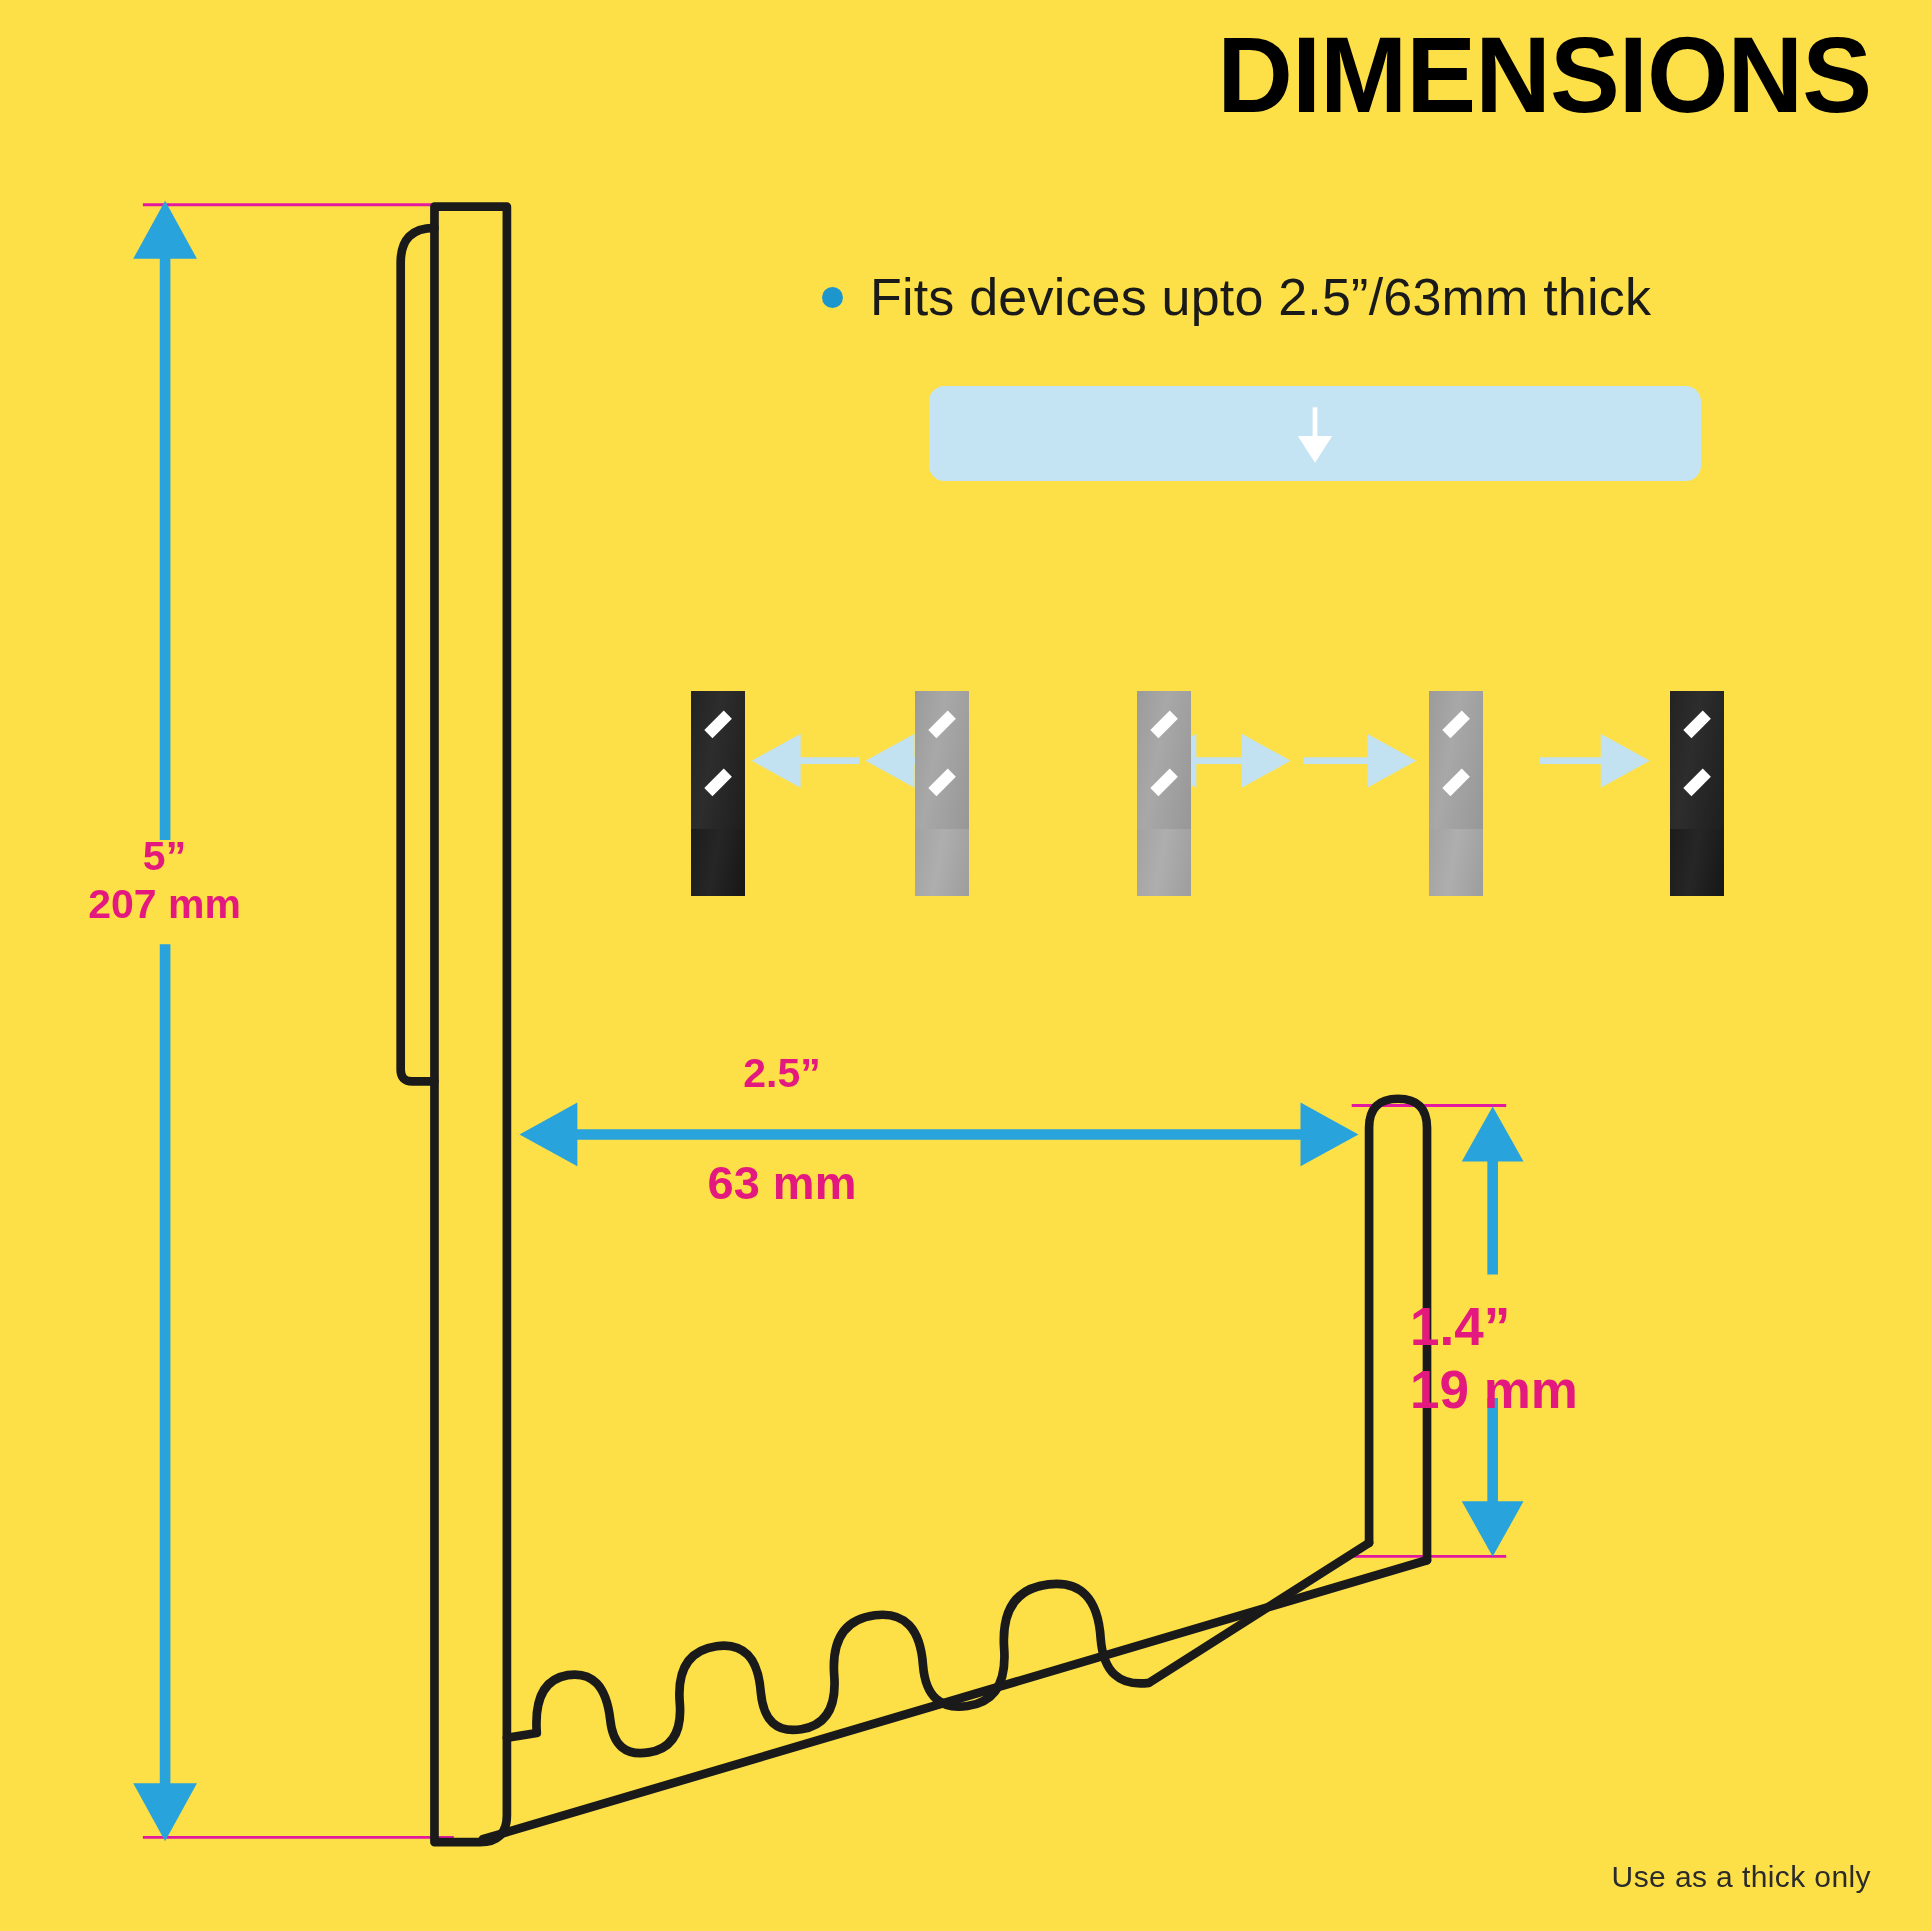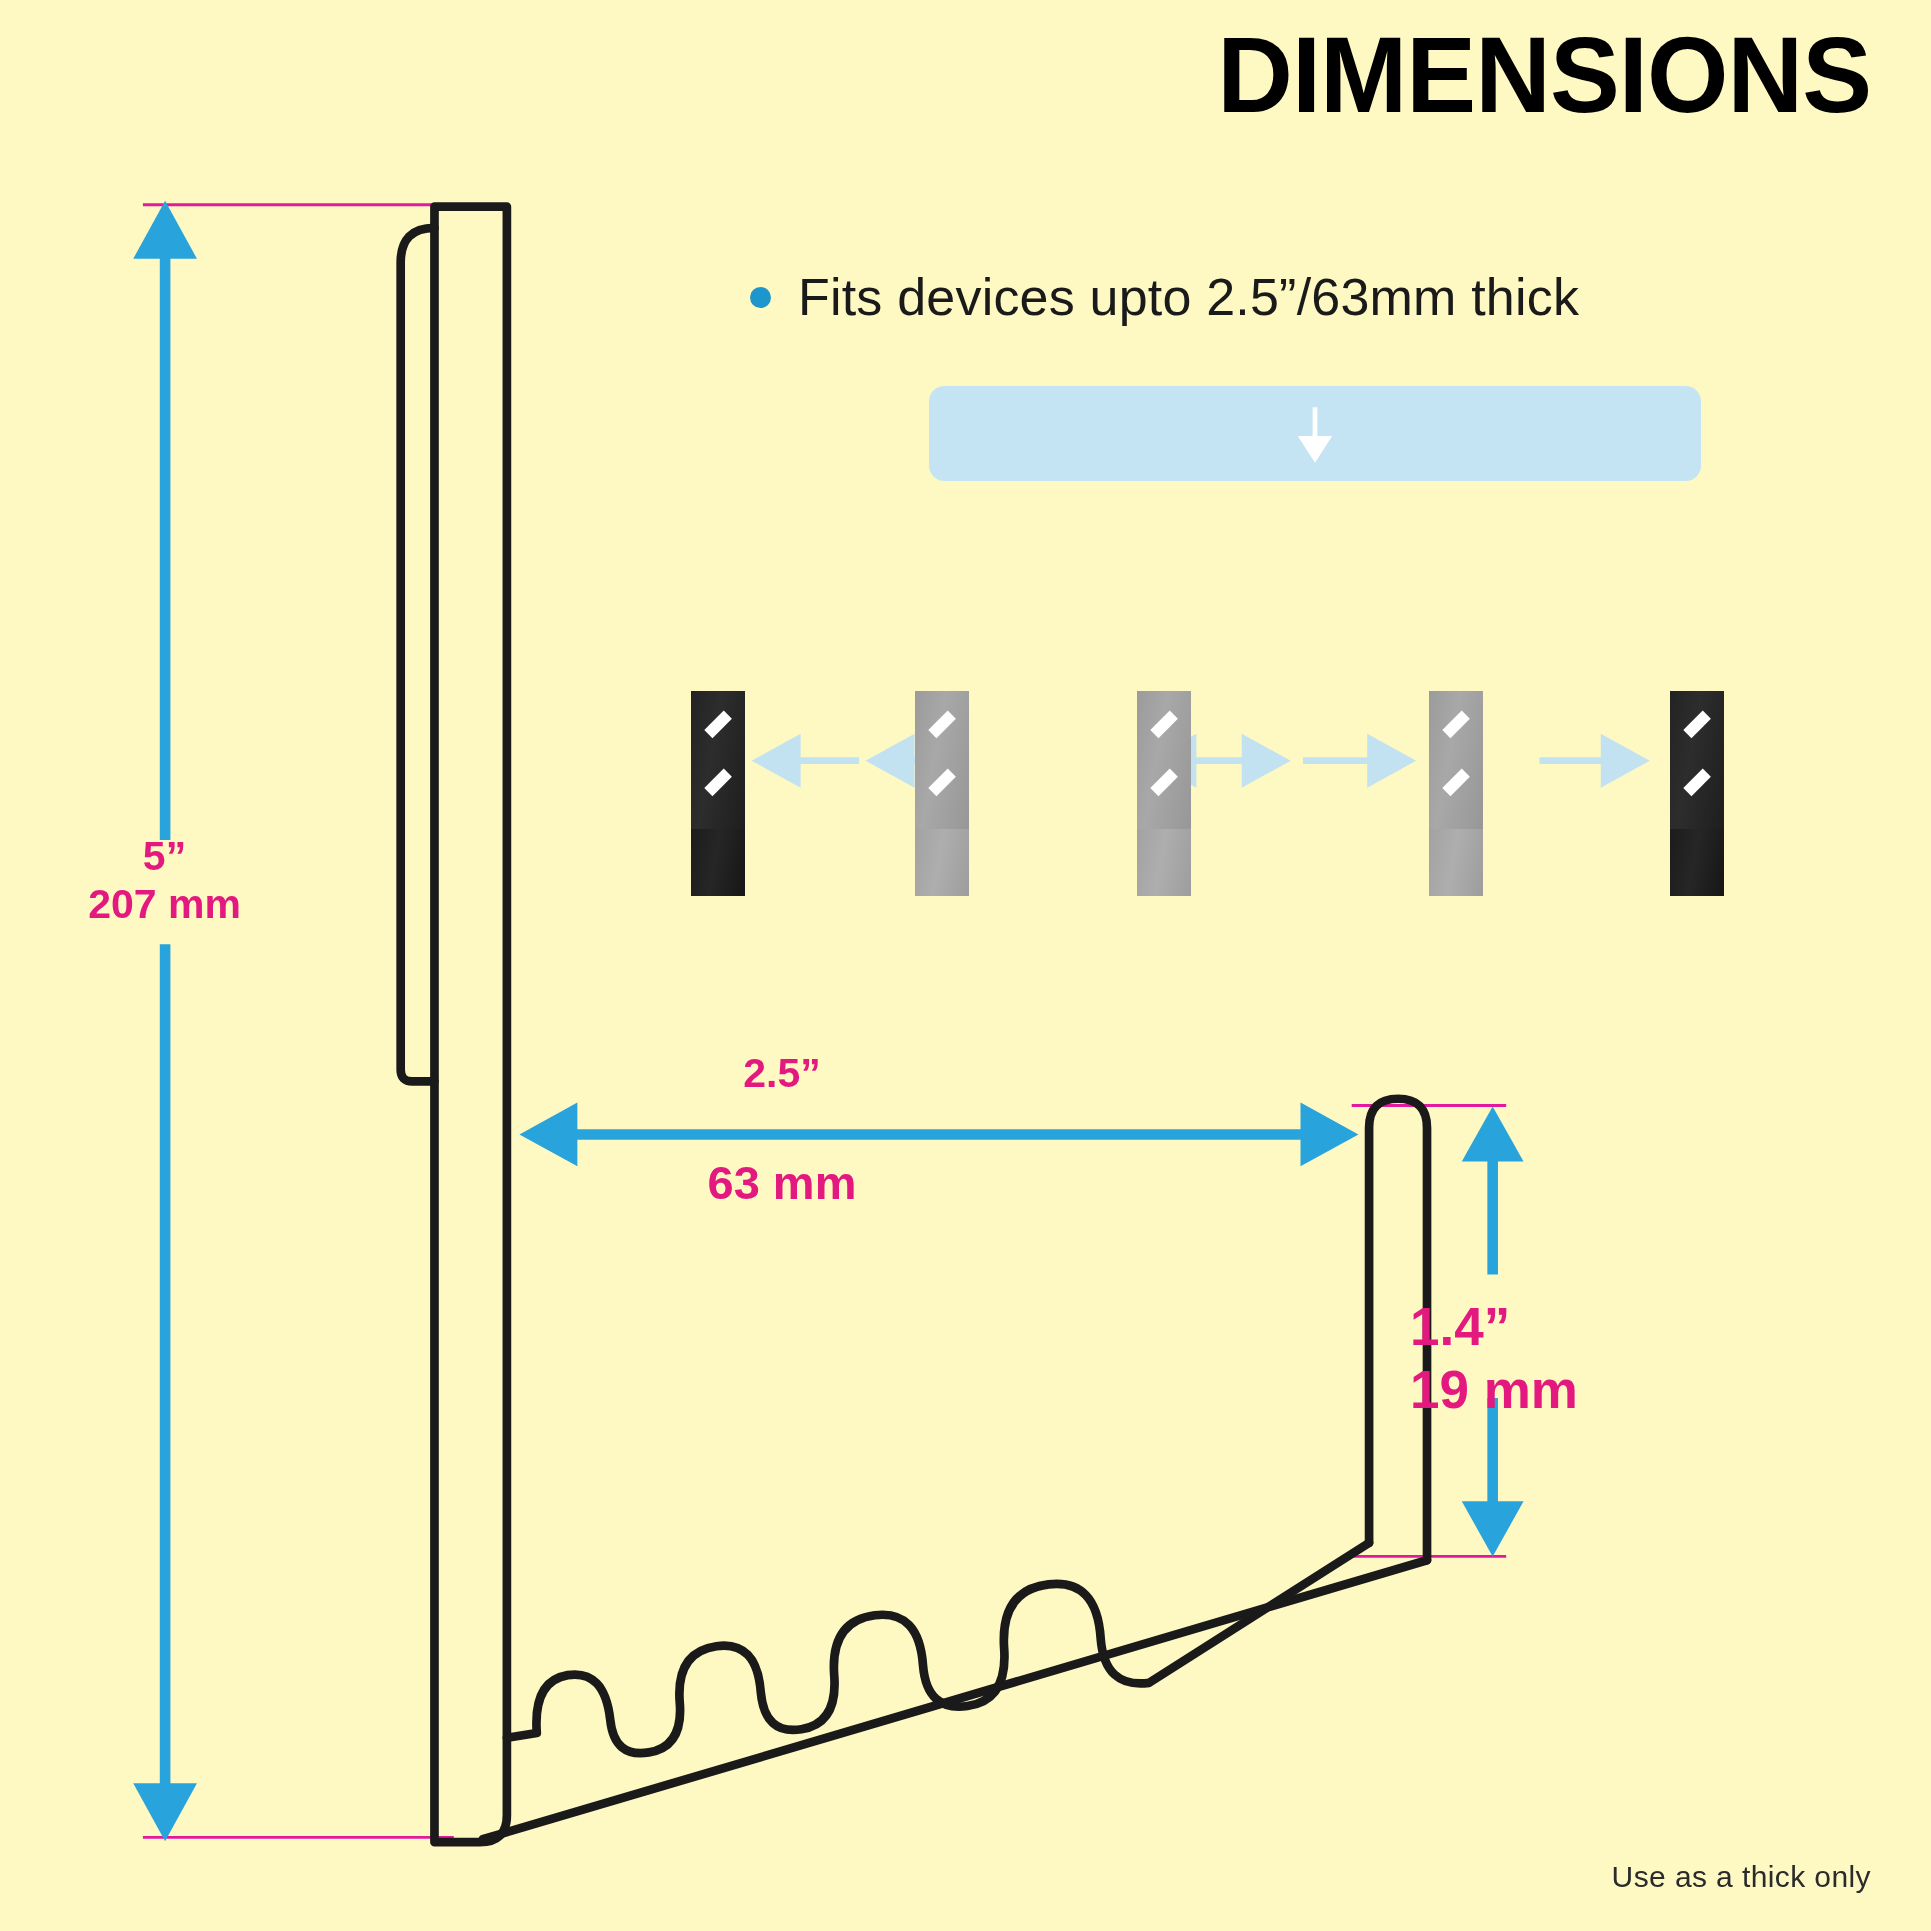--- a/index.html
+++ b/index.html
@@ -9,21 +9,21 @@
     background: #ffffff;
   }
   body {
     font-family: "Liberation Sans", sans-serif;
     -webkit-font-smoothing: antialiased;
   }
   #page {
     position: relative;
     width: 1931px;
     height: 1931px;
-    background: #fef9c3;
+    background: #fde047;
     overflow: hidden;
   }
   #artboard {
     position: absolute;
     left: 0; top: 0;
     width: 1931px;
     height: 1931px;
   }
   
   .title {
@@ -55,21 +55,21 @@
     margin-right: 27px;
     flex: 0 0 auto;
   }
   .bullet-text {
     font-family: "Liberation Sans", sans-serif;
     font-weight: 300;
     font-size: 52px;
     color: #1a1a1a;
     letter-spacing: 0.2px;
   }
-  #bullet-1 { left: 750px; top: 267px; }
+  #bullet-1 { left: 822px; top: 267px; }
   #bullet-2 { left: 790px; top: 602px; }
 
   
   .device-panel {
     position: absolute;
     left: 929px;
     top: 386px;
     width: 772px;
     height: 95px;
     background: #c5e4f3;

